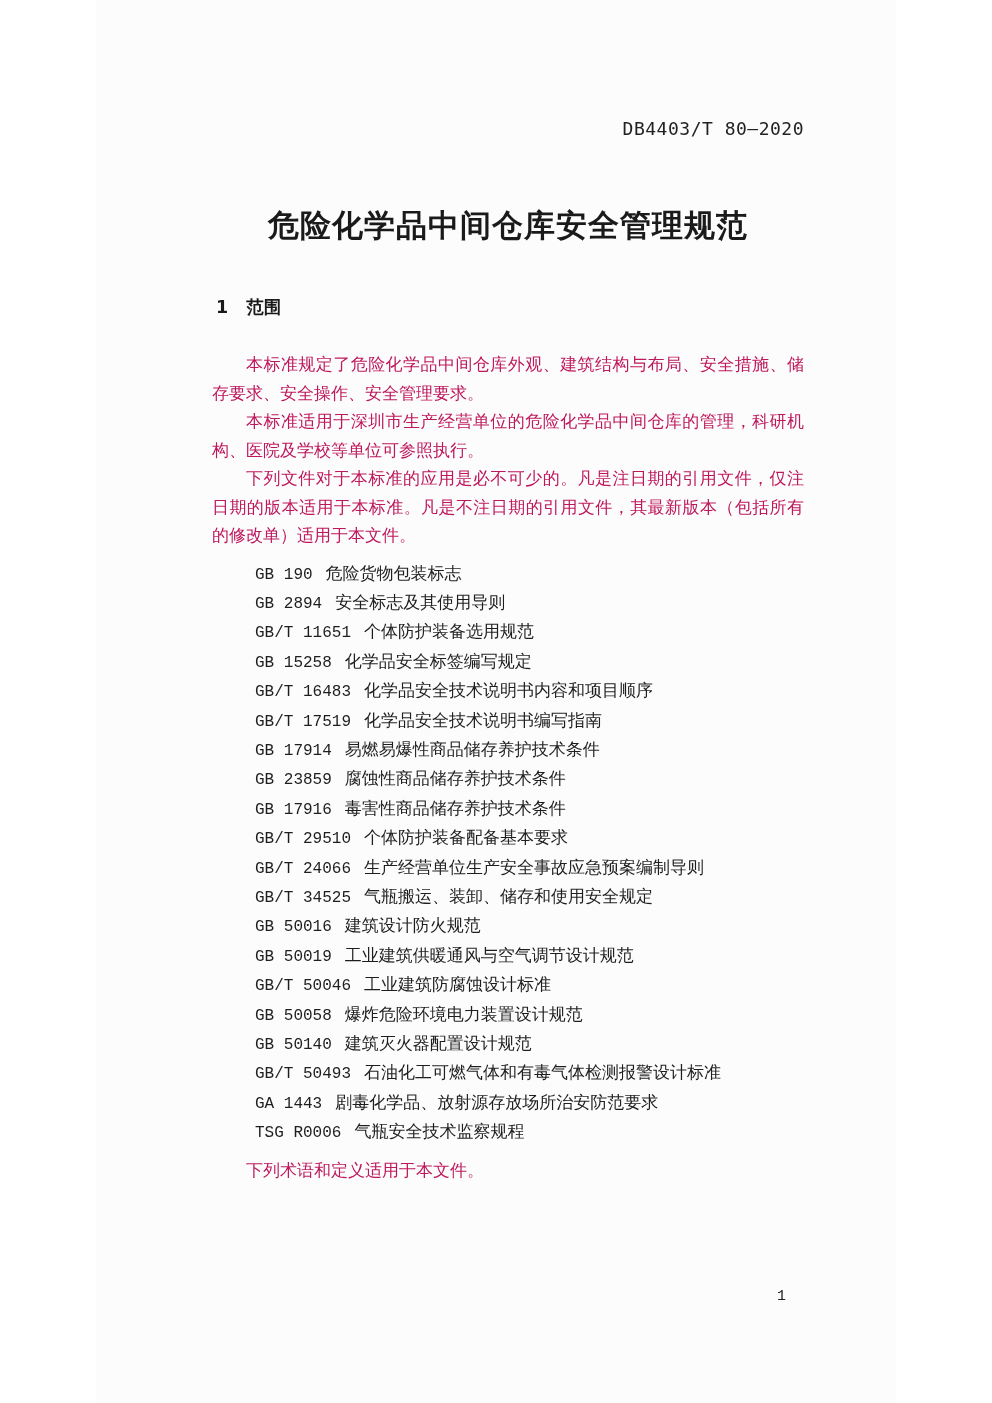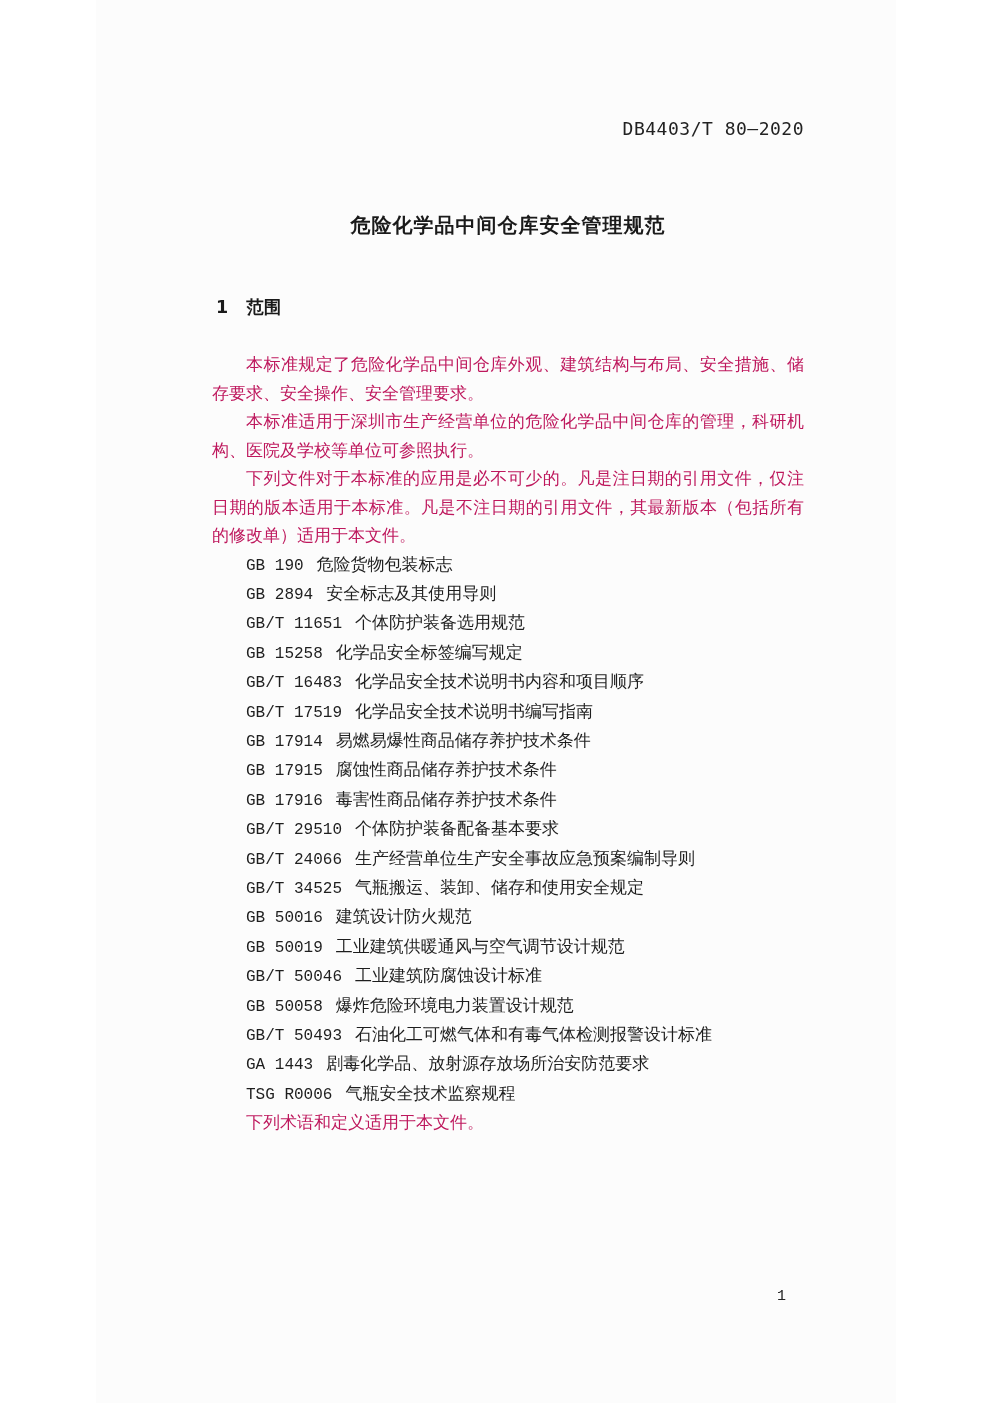--- a/index.html
+++ b/index.html
@@ -21,21 +21,21 @@
     font-family: "DejaVu Sans Mono", monospace;
     font-size: 18px;
     line-height: 22px;
     letter-spacing: 0.5px;
     color: #222;
   }
   .doc-title {
     text-align: center;
     font-family: "DejaVu Sans", sans-serif;
     font-weight: bold;
-    font-size: 20px;
+    font-size: 31px;
     line-height: 38px;
     margin-top: 66px;
     letter-spacing: 1px;
     color: #1a1a1a;
   }
   .sec-heading {
     font-family: "DejaVu Sans", sans-serif;
     font-weight: bold;
     font-size: 17.5px;
     line-height: 19px;
@@ -44,21 +44,21 @@
   }
   .sec-heading.tight { margin-top: 22px; }
   .sec-num { display: inline-block; margin-right: 18px; }
   .para {
     margin: 0;
     text-indent: 2em;
     text-align: justify;
     line-height: 28.5px;
     color: #be185d;
   }
-  .ref-list { margin: 0; padding: 0; list-style: none; }
+  .ref-list { margin: 9px; padding: 0; list-style: none; }
   .ref-line {
     padding-left: 34px;
     line-height: 28.4px;
     white-space: nowrap;
   }
   .ref-code {
     font-family: "Liberation Mono", monospace;
     font-size: 16px;
     white-space: pre;
     margin-right: 13px;
@@ -107,21 +107,21 @@
       <li class="ref-line">
       <span class="ref-code">GB/T 16483</span><span class="ref-title">化学品安全技术说明书内容和项目顺序</span>
     </li>
       <li class="ref-line">
       <span class="ref-code">GB/T 17519</span><span class="ref-title">化学品安全技术说明书编写指南</span>
     </li>
       <li class="ref-line">
       <span class="ref-code">GB 17914</span><span class="ref-title">易燃易爆性商品储存养护技术条件</span>
     </li>
       <li class="ref-line">
-      <span class="ref-code">GB 17915</span><span class="ref-title">腐蚀性商品储存养护技术条件</span>
+      <span class="ref-code">GB 23859</span><span class="ref-title">腐蚀性商品储存养护技术条件</span>
     </li>
       <li class="ref-line">
       <span class="ref-code">GB 17916</span><span class="ref-title">毒害性商品储存养护技术条件</span>
     </li>
       <li class="ref-line">
       <span class="ref-code">GB/T 29510</span><span class="ref-title">个体防护装备配备基本要求</span>
     </li>
       <li class="ref-line">
       <span class="ref-code">GB/T 24066</span><span class="ref-title">生产经营单位生产安全事故应急预案编制导则</span>
     </li>
@@ -134,20 +134,23 @@
       <li class="ref-line">
       <span class="ref-code">GB 50019</span><span class="ref-title">工业建筑供暖通风与空气调节设计规范</span>
     </li>
       <li class="ref-line">
       <span class="ref-code">GB/T 50046</span><span class="ref-title">工业建筑防腐蚀设计标准</span>
     </li>
       <li class="ref-line">
       <span class="ref-code">GB 50058</span><span class="ref-title">爆炸危险环境电力装置设计规范</span>
     </li>
       <li class="ref-line">
+      <span class="ref-code">GB 50140</span><span class="ref-title">建筑灭火器配置设计规范</span>
+    </li>
+      <li class="ref-line">
       <span class="ref-code">GB/T 50493</span><span class="ref-title">石油化工可燃气体和有毒气体检测报警设计标准</span>
     </li>
       <li class="ref-line">
       <span class="ref-code">GA 1443</span><span class="ref-title">剧毒化学品、放射源存放场所治安防范要求</span>
     </li>
       <li class="ref-line">
       <span class="ref-code">TSG R0006</span><span class="ref-title">气瓶安全技术监察规程</span>
     </li>
     </ul>
 

